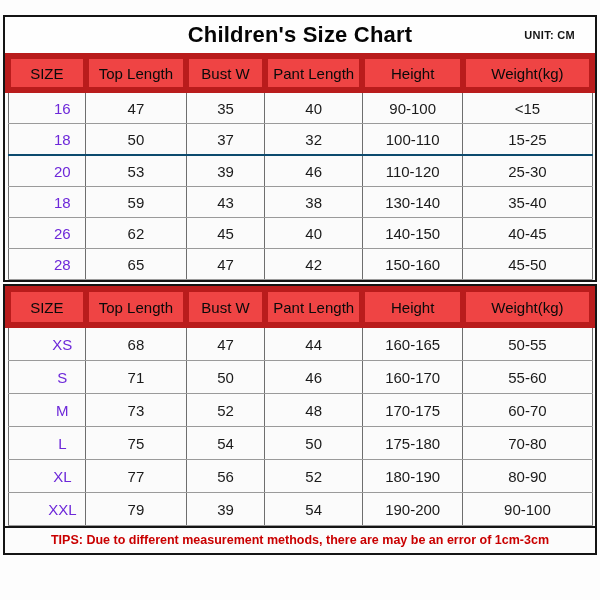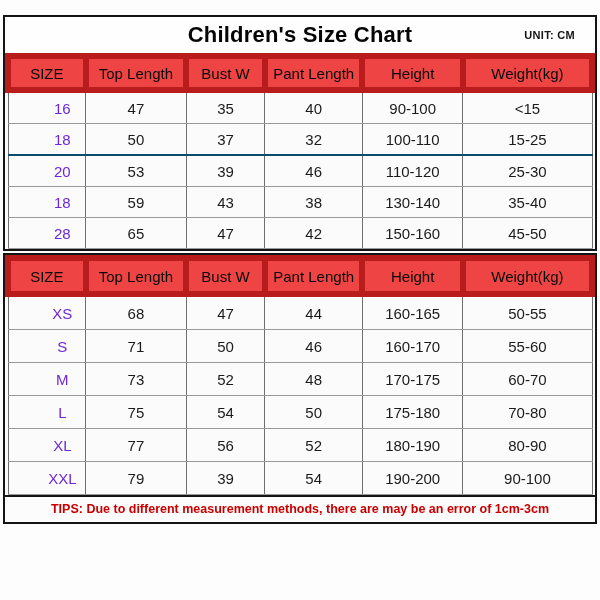--- a/index.html
+++ b/index.html
@@ -112,20 +112,28 @@
           </tr>
           <tr>
             <td class="c-size">18</td>
             <td>59</td>
             <td>43</td>
             <td>38</td>
             <td>130-140</td>
             <td>35-40</td>
           </tr>
           <tr>
+            <td class="c-size">26</td>
+            <td>62</td>
+            <td>45</td>
+            <td>40</td>
+            <td>140-150</td>
+            <td>40-45</td>
+          </tr>
+          <tr>
             <td class="c-size">28</td>
             <td>65</td>
             <td>47</td>
             <td>42</td>
             <td>150-160</td>
             <td>45-50</td>
           </tr>
         </tbody>
       </table>
     </div>

